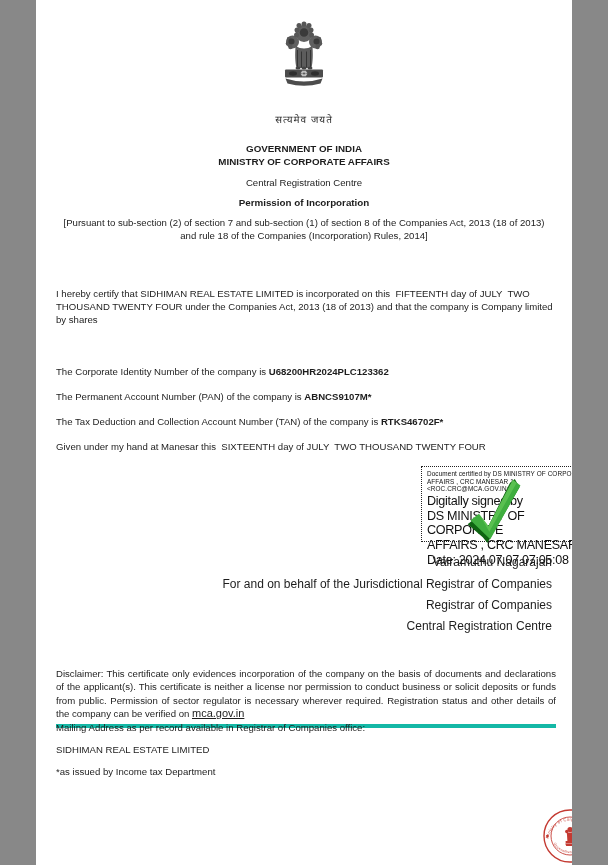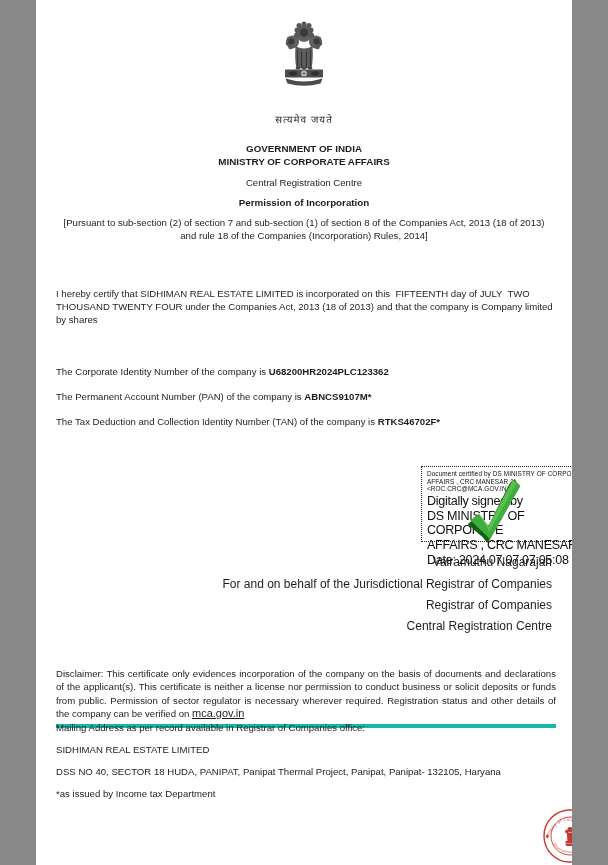--- a/index.html
+++ b/index.html
@@ -111,21 +111,22 @@
     <div class="centre-line">Central Registration Centre</div>
     <div class="cert-title">Permission of Incorporation</div>
     <div class="pursuant pre">[Pursuant to sub-section (2) of section 7 and sub-section (1) of section 8 of the Companies Act, 2013 (18 of 2013) and rule 18 of the Companies (Incorporation) Rules, 2014]</div>
   </div>
 
   <div class="certify pre">I hereby certify that SIDHIMAN REAL ESTATE LIMITED is incorporated on this  FIFTEENTH day of JULY  TWO THOUSAND TWENTY FOUR under the Companies Act, 2013 (18 of 2013) and that the company is Company limited by shares</div>
 
   <div class="numbers">
     <p class="pre"><span>The Corporate Identity Number of the company is </span><b>U68200HR2024PLC123362</b></p>
     <p class="pre"><span>The Permanent Account Number (PAN) of the company is </span><b>ABNCS9107M*</b></p>
-    <p class="pre"><span>The Tax Deduction and Collection Identity Number (TAN) of the company is </span><b>RTKS46702F*</b></p>
+    <p class="pre"><span>The Tax Deduction and Collection Account Number (TAN) of the company is </span><b>RTKS46702F*</b></p>
+    <p class="pre">Given under my hand at Manesar this  SIXTEENTH day of JULY  TWO THOUSAND TWENTY FOUR</p>
   </div>
 
   <div class="sig-box">
     <div class="sig-small">Document certified by DS MINISTRY OF CORPORATE</div>
     <div class="sig-small">AFFAIRS , CRC MANESAR 1 &lt;ROC.CRC@MCA.GOV.IN&gt;.</div>
     <div class="sig-big">Digitally signed by</div>
     <div class="sig-big">DS MINISTRY OF CORPORATE</div>
     <div class="sig-big">AFFAIRS , CRC MANESAR 1</div>
     <div class="sig-big">Date: 2024.07.07 07:05:08 IST</div>
     <svg class="sig-check" viewBox="0 0 60 70" aria-hidden="true">
@@ -140,21 +141,20 @@
     <div class="title-line">For and on behalf of the Jurisdictional Registrar of Companies</div>
     <div class="title-line">Registrar of Companies</div>
     <div class="title-line">Central Registration Centre</div>
   </div>
 
   <div class="disclaimer pre"><span>Disclaimer: This certificate only evidences incorporation of the company on the basis of documents and declarations of the applicant(s). This certificate is neither a license nor permission to conduct business or solicit deposits or funds from public. Permission of sector regulator is necessary wherever required. Registration status and other details of the company can be verified on </span><span class="mca-link">mca.gov.in</span></div>
 
   <div class="mailing">
     <p>Mailing Address as per record available in Registrar of Companies office:</p>
     <p>SIDHIMAN REAL ESTATE LIMITED</p>
-    <p class="addr-line">DSS NO 40, SECTOR 18 HUDA, PANIPAT, Panipat Thermal Project, Panipat, Panipat- 132105, Haryana</p>
     <p>*as issued by Income tax Department</p>
   </div>
 
   <svg class="seal" viewBox="0 0 56 56" aria-hidden="true">
     <defs>
       <path id="arcTop" d="M 6.5,30 A 22,22 0 0 1 49.5,30"></path>
       <path id="arcBottom" d="M 9,30 A 19.5,19.5 0 0 0 47,30"></path>
     </defs>
     <circle cx="28" cy="28" r="26" fill="none" stroke="#c43a32" stroke-width="1.4"></circle>
     <circle cx="28" cy="28" r="19" fill="none" stroke="#c43a32" stroke-width="0.9"></circle>

